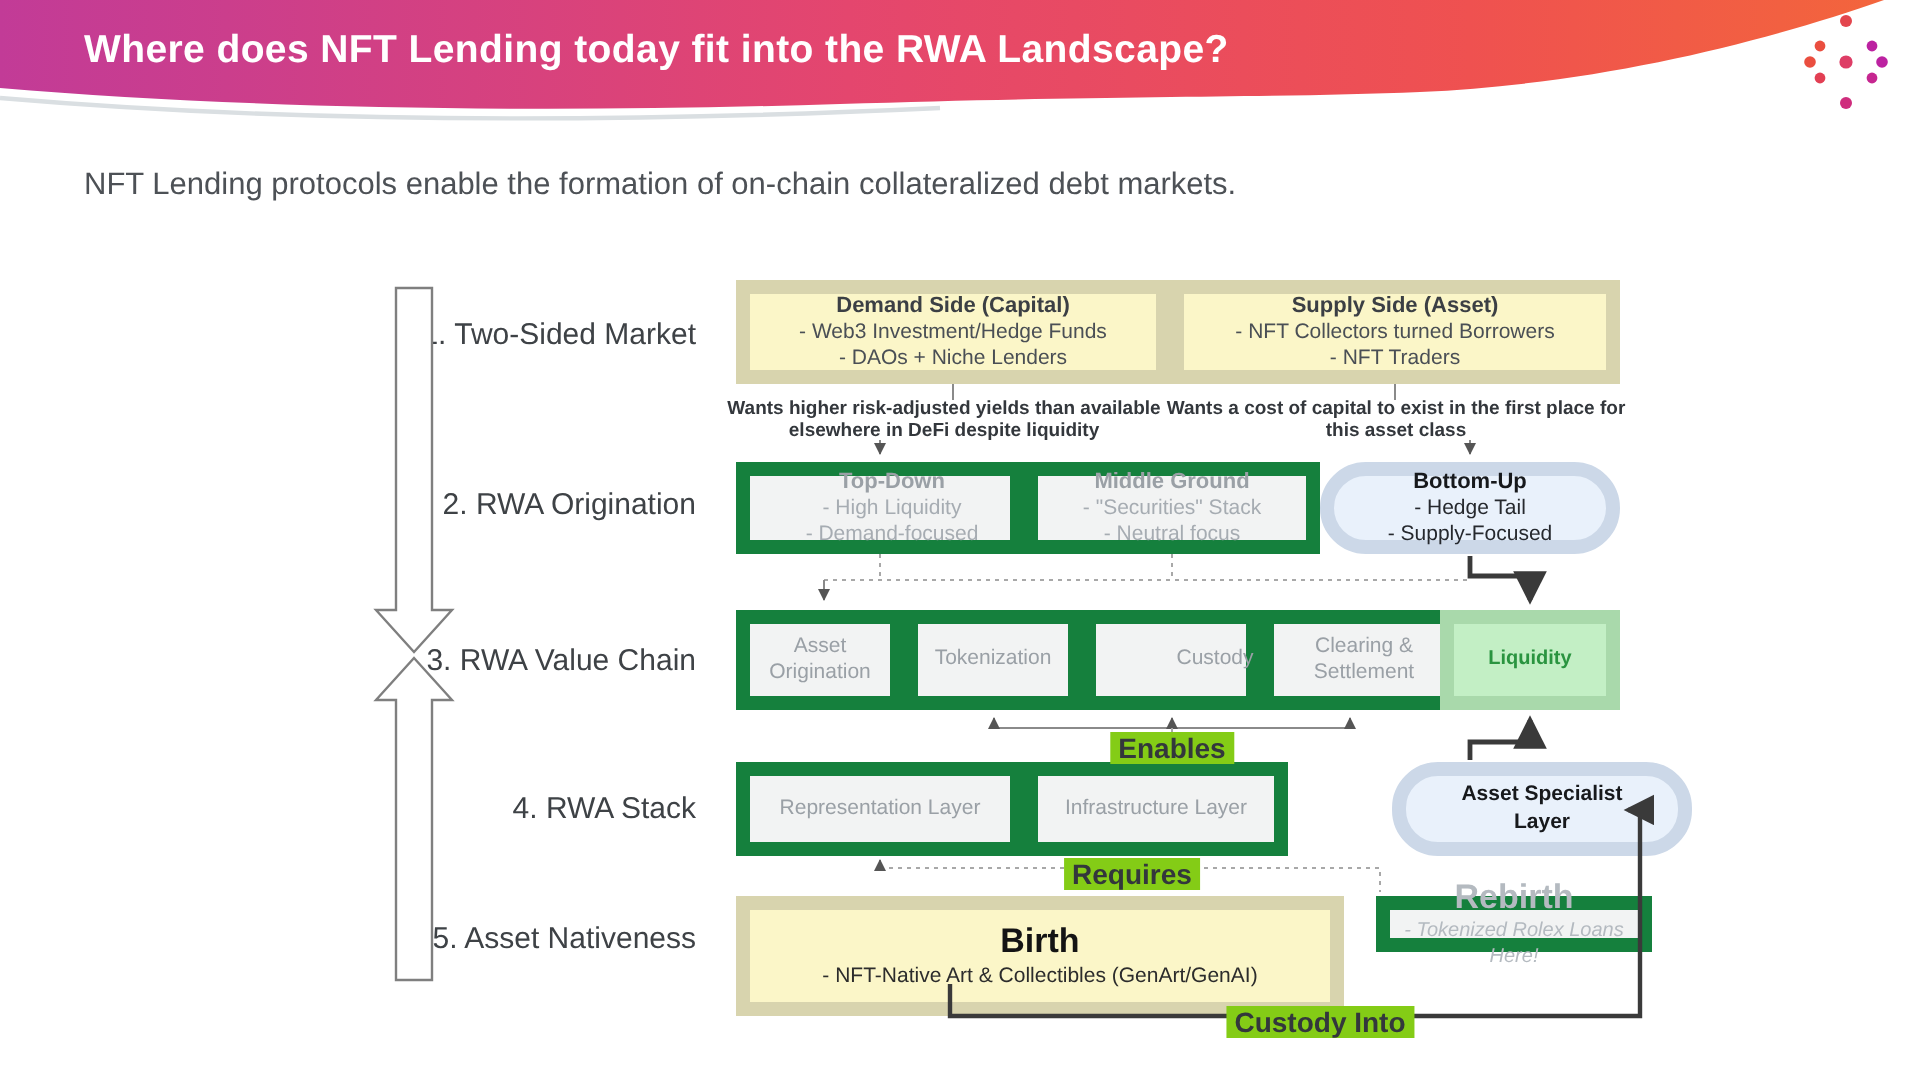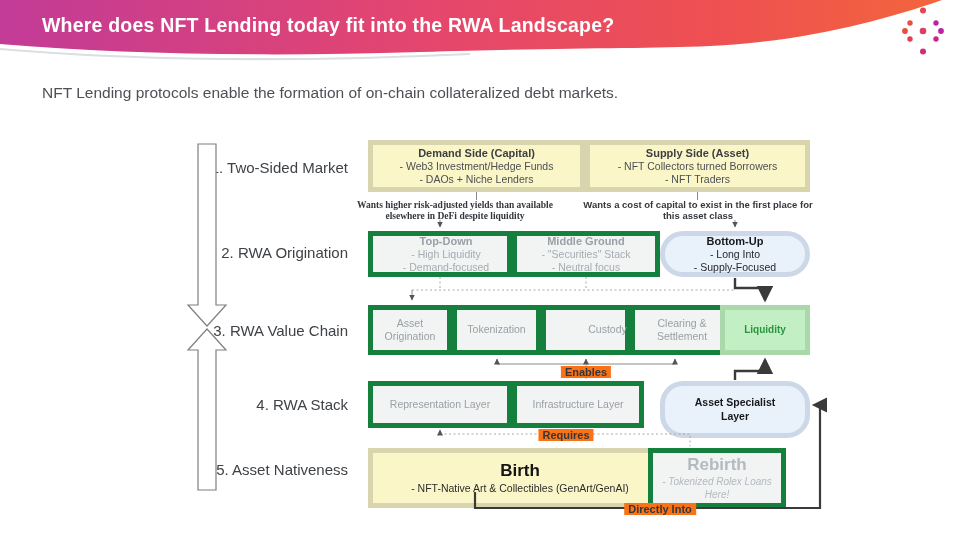--- a/index.html
+++ b/index.html
@@ -1,41 +1,41 @@
 <!DOCTYPE html>
 <html><head>
 <meta charset="utf-8">
 <style>
   html,body{margin:0;padding:0;background:#fff;}
   .slide{position:relative;width:960px;height:540px;background:#ffffff;overflow:hidden;
          font-family:"Liberation Sans","DejaVu Sans",sans-serif;}
   .hdr-title{position:absolute;left:42px;top:14px;font-size:19.5px;font-weight:700;color:#ffffff;letter-spacing:.2px;}
   .subtitle{position:absolute;left:42px;top:84px;font-size:15.5px;color:#4d5156;}
   .row-label{position:absolute;width:210px;text-align:right;font-size:15px;color:#3e4246;}
-  .box{position:absolute;box-sizing:border-box;border:5px solid #15803d;display:flex;flex-direction:column;
+  .box{position:absolute;box-sizing:border-box;border:7px solid #15803d;display:flex;flex-direction:column;
        align-items:center;justify-content:center;text-align:center;line-height:1.28;}
   .yellow{background:#fbf6c8;border-color:#d8d4ae;}
   .grayb{background:#f2f3f3;}
   .blueb{background:#e9f1fb;border-color:#ccd8e8;border-radius:23px;}
   .greenb{background:#c3efc5;border-color:#a9d9ab;}
   .btitle{font-weight:700;font-size:11px;color:#3b3f44;}
   .bline{font-size:10.5px;color:#4a4f55;}
   .grayt .btitle{color:#9aa0a6;}
   .grayt .bline{color:#a6acb2;}
   .darkt .btitle{color:#17191c;}
   .darkt .bline{color:#26292e;}
   .cell{font-size:10.5px;color:#9aa0a6;}
   .cellw{width:70px;}
   .lyr{width:104px;font-size:10.5px;}
   .liq{font-size:10px;font-weight:700;color:#2a9440;}
   .big-title{font-size:17px;font-weight:700;color:#141414;}
   .big-title.ghost{color:#b4bac0;}
   .sub-it{font-size:10px;font-style:italic;color:#b4bac0;}
   .note{position:absolute;font-size:9.5px;font-weight:700;color:#33373c;text-align:center;line-height:1.15;}
-  .conn-label{position:absolute;transform:translateX(-50%);background:#f97316;font-size:11px;font-weight:700;
+  .conn-label{position:absolute;transform:translateX(-50%);background:#84cc16;font-size:14px;font-weight:700;
               color:#33373c;padding:0 4px;z-index:5;white-space:nowrap;}
   svg.overlay{position:absolute;left:0;top:0;z-index:4;pointer-events:none;}
 </style>
 </head>
 <body>
 
 <div class="slide">
 
   <svg width="960" height="70" style="position:absolute;left:0;top:0;">
     <defs>
@@ -75,36 +75,36 @@
     <div class="btitle">Demand Side (Capital)</div>
     <div class="bline">- Web3 Investment/Hedge Funds</div>
     <div class="bline">- DAOs + Niche Lenders</div>
   </div>
   <div class="box yellow" style="left:585px;top:140px;width:225px;height:52px;">
     <div class="btitle">Supply Side (Asset)</div>
     <div class="bline">- NFT Collectors turned Borrowers</div>
     <div class="bline">- NFT Traders</div>
   </div>
 
-  <div class="note" style="left:344px;top:200px;width:222px;font-family:Liberation Serif, serif;">Wants higher risk-adjusted yields than available elsewhere in DeFi despite liquidity</div>
+  <div class="note" style="left:361px;top:200px;width:222px;">Wants higher risk-adjusted yields than available elsewhere in DeFi despite liquidity</div>
   <div class="note" style="left:575px;top:200px;width:246px;">Wants a cost of capital to exist in the first place for this asset class</div>
 
   <div class="box grayb grayt" style="left:368px;top:231px;width:144px;height:46px;padding-left:12px;">
     <div class="btitle">Top-Down</div>
     <div class="bline">- High Liquidity</div>
     <div class="bline">- Demand-focused</div>
   </div>
   <div class="box grayb grayt" style="left:512px;top:231px;width:148px;height:46px;">
     <div class="btitle">Middle Ground</div>
     <div class="bline">- "Securities" Stack</div>
     <div class="bline">- Neutral focus</div>
   </div>
   <div class="box blueb darkt" style="left:660px;top:231px;width:150px;height:46px;">
     <div class="btitle">Bottom-Up</div>
-    <div class="bline">- Long Into</div>
+    <div class="bline">- Hedge Tail</div>
     <div class="bline">- Supply-Focused</div>
   </div>
 
   <div class="box grayb" style="left:368px;top:305px;width:84px;height:50px;">
     <div class="cell cellw">Asset Origination</div>
   </div>
   <div class="box grayb" style="left:452px;top:305px;width:89px;height:50px;">
     <div class="cell">Tokenization</div>
   </div>
   <div class="box grayb" style="left:541px;top:305px;width:89px;height:50px;padding-left:44px;">
@@ -116,29 +116,29 @@
   <div class="box greenb" style="left:720px;top:305px;width:90px;height:50px;">
     <div class="liq">Liquidity</div>
   </div>
 
   <div class="box grayb" style="left:368px;top:381px;width:144px;height:47px;">
     <div class="cell lyr">Representation Layer</div>
   </div>
   <div class="box grayb" style="left:512px;top:381px;width:132px;height:47px;">
     <div class="cell lyr">Infrastructure Layer</div>
   </div>
-  <div class="box blueb" style="left:660px;top:381px;width:150px;height:57px;">
+  <div class="box blueb" style="left:696px;top:381px;width:150px;height:47px;">
     <div class="lyr" style="font-weight:700;color:#17191c;">Asset Specialist Layer</div>
   </div>
 
   <div class="box yellow" style="left:368px;top:448px;width:304px;height:60px;">
     <div class="big-title">Birth</div>
     <div class="bline" style="color:#2c2c2c;">- NFT-Native Art &amp; Collectibles (GenArt/GenAI)</div>
   </div>
-  <div class="box grayb" style="left:648px;top:448px;width:138px;height:60px;text-align:center;">
+  <div class="box grayb" style="left:688px;top:448px;width:138px;height:28px;text-align:center;">
     <div class="big-title ghost">Rebirth</div>
     <div class="sub-it">- Tokenized Rolex Loans Here!</div>
   </div>
 
   <svg class="overlay" width="960" height="540">
     <defs>
       <marker id="ag" markerWidth="7" markerHeight="7" refX="5.5" refY="3" orient="auto">
         <path d="M0,0 L6,3 L0,6 Z" fill="#555"></path>
       </marker>
       <marker id="ad" markerWidth="8" markerHeight="8" refX="6" refY="3.5" orient="auto">
@@ -176,15 +176,15 @@
     <path d="M735,380 V371 H765 V360" stroke="#3a3a3a" stroke-width="2.4" fill="none" marker-end="url(#ad)"></path>
 
     <path d="M440,434 H690 V446" stroke="#a8a8a8" stroke-width="1" fill="none" stroke-dasharray="2,2.5"></path>
     <path d="M440,434 V430" stroke="#8a8a8a" stroke-width="1" fill="none" marker-end="url(#ag)"></path>
 
     <path d="M475,492 V508 H820 V405 H814" stroke="#3a3a3a" stroke-width="2.2" fill="none" marker-end="url(#ad)"></path>
   </svg>
 
   <div class="conn-label" style="left:586px;top:366px;">Enables</div>
   <div class="conn-label" style="left:566px;top:429px;">Requires</div>
-  <div class="conn-label" style="left:660px;top:503px;">Directly Into</div>
+  <div class="conn-label" style="left:660px;top:503px;">Custody Into</div>
 
 </div>
 
 </body></html>

